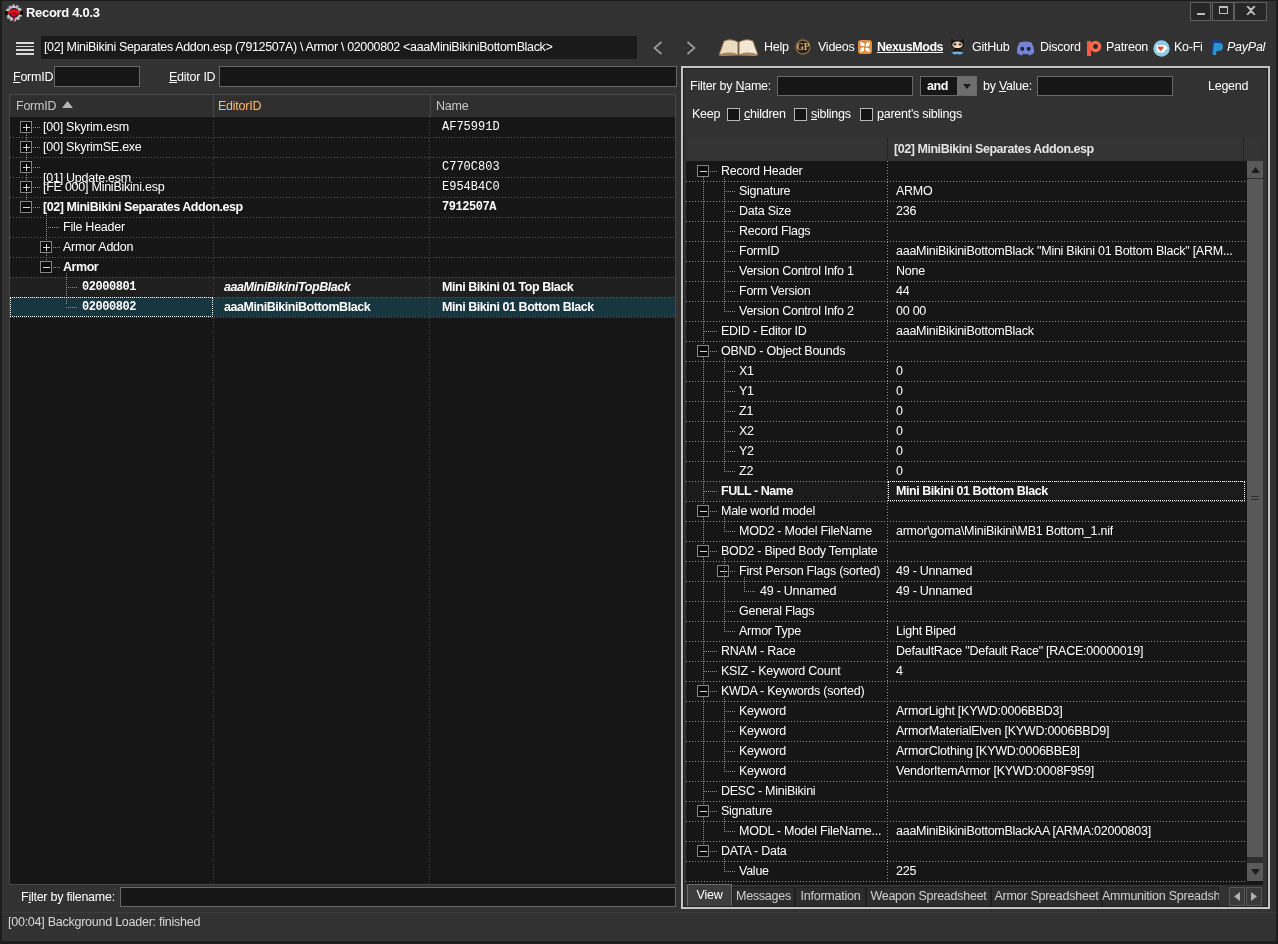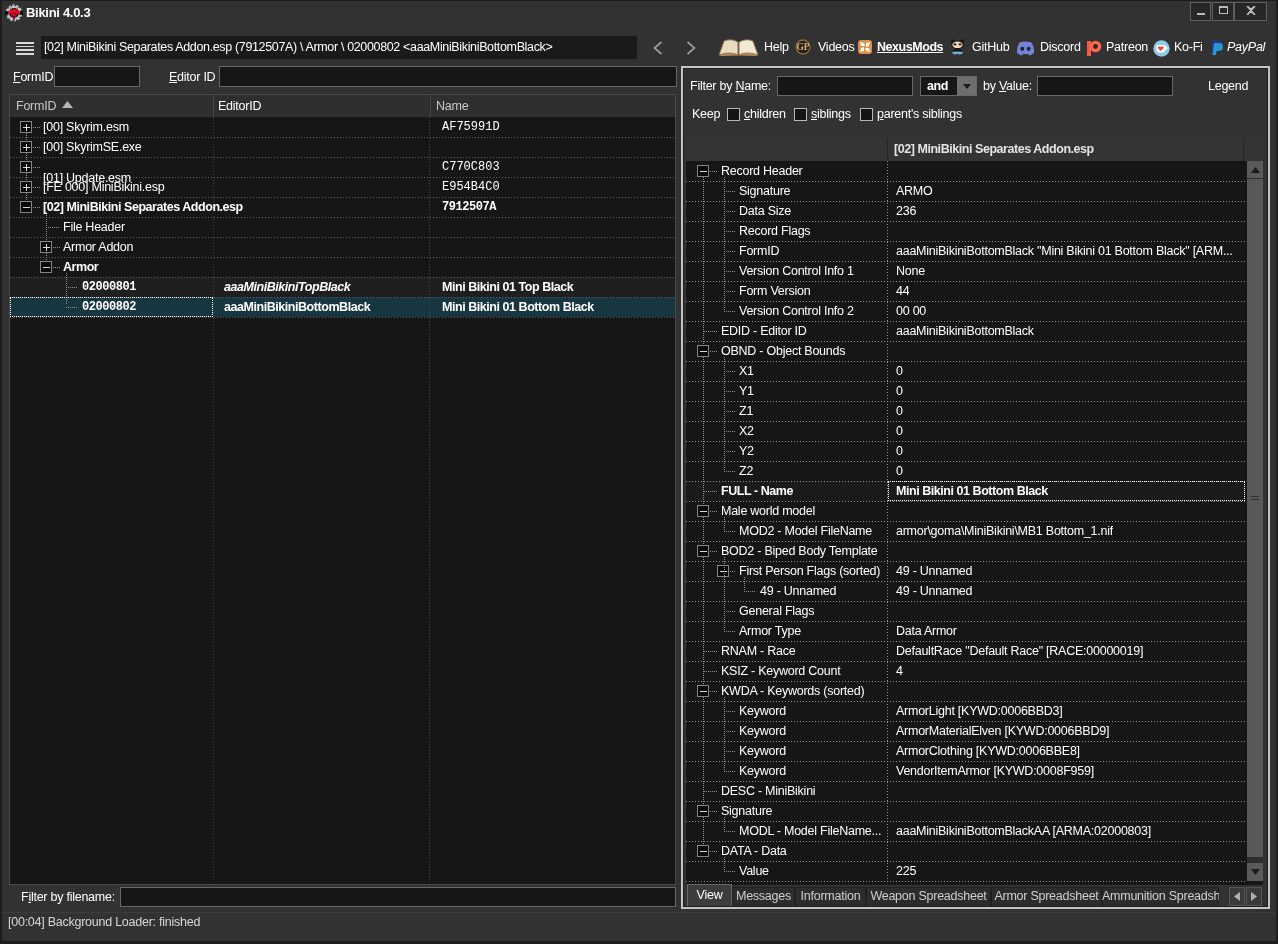--- a/index.html
+++ b/index.html
@@ -17,21 +17,21 @@
 <circle cx="9" cy="9" r="8.4" fill="#bfc5c6"></circle>
 <circle cx="9" cy="9" r="7.9" fill="none" stroke="#2a2a2a" stroke-width="1.6" stroke-dasharray="1.6 2.6"></circle>
 <rect x="0" y="7.2" width="3.6" height="3.6" fill="#0c0c0c"></rect>
     <rect x="14.4" y="7.2" width="3.6" height="3.6" fill="#0c0c0c"></rect>
 <circle cx="9" cy="9" r="4.9" fill="#141414"></circle>
 <path d="M5 2 L6.8 6.5 L9 4 L11.2 6.5 L13 2 L12 7 L6 7 Z" fill="#8c1236"></path>
 <path d="M2.8 7 L9 5.6 L15.2 7 L14.4 10.4 L9 8.6 L3.6 10.4 Z" fill="#e4101c"></path>
 <path d="M5.8 10 L9 9 L12.2 10 L11.2 13.6 L9 11.8 L6.8 13.6 Z" fill="#c00f22"></path>
 <path d="M7.8 12.8 L10.2 12.8 L9.6 16.8 L8.4 16.8 Z" fill="#8c1236"></path>
 </svg>
-<div class="a txt b" style="left:26px;top:3px;letter-spacing:-0.3px;font-size:13px">Bikini 4.0.3</div>
+<div class="a txt b" style="left:26px;top:3px;letter-spacing:-0.3px;font-size:13px">Record 4.0.3</div>
 <div class="a" style="left:1190px;top:2px;width:21px;height:19px;background:#272727;border:1px solid #5f5f5f"></div>
 <div class="a" style="left:1196.5px;top:13px;width:8px;height:2px;background:#bdbdbd"></div>
 <div class="a" style="left:1212px;top:2px;width:22px;height:19px;background:#272727;border:1px solid #5f5f5f"></div>
 <div class="a" style="left:1218.5px;top:6px;width:9px;height:8px;border:1px solid #bdbdbd;border-top:2px solid #bdbdbd"></div>
 <div class="a" style="left:1234px;top:2px;width:33px;height:19px;background:#272727;border:1px solid #5f5f5f"></div>
 <svg class="a" style="left:1245.5px;top:6px" width="10" height="9" viewBox="0 0 10 9">
     <path d="M1 0 L5 3.4 L9 0 M1 9 L5 5.2 L9 9 M1 0 L9 9 M9 0 L1 9" stroke="#bdbdbd" stroke-width="1.6" fill="none"></path>
   </svg>
 <div class="a" style="left:16px;top:42.0px;width:18px;height:1.6px;background:#dadada"></div>
 <div class="a" style="left:16px;top:45.7px;width:18px;height:1.6px;background:#dadada"></div>
@@ -100,21 +100,21 @@
 <div class="a txt" style="left:169px;top:67px;"><u>E</u>ditor ID</div>
 <div class="a inp" style="left:219px;top:66px;width:458px;height:21px"></div>
 <div class="a" style="left:9px;top:94px;width:667px;height:791px;background:#161616;border:1px solid #494949"></div>
 <div class="a" style="left:10px;top:95px;width:665px;height:22px;background:#2f2f2f"></div>
 <div class="a" style="left:213px;top:95px;width:1px;height:22px;background:#474747"></div>
 <div class="a" style="left:430px;top:95px;width:1px;height:22px;background:#474747"></div>
 <div class="a txt" style="left:16px;top:96px;color:#c8c8c8">FormID</div>
 <svg class="a" style="left:62px;top:101px" width="11" height="7" viewBox="0 0 11 7">
     <path d="M5.5 0 L11 7 L0 7 Z" fill="#b5b5b5"></path>
   </svg>
-<div class="a txt" style="left:218px;top:96px;color:#ffffff">EditorID</div>
+<div class="a txt" style="left:218px;top:96px;color:#fdba74">EditorID</div>
 <div class="a txt" style="left:436px;top:96px;color:#c8c8c8">Name</div>
 <div class="a" style="left:10px;top:277px;width:665px;height:20px;background:#1f1f1f"></div>
 <div class="a" style="left:10px;top:297px;width:665px;height:20px;background:#17363f"></div>
 <div class="a" style="left:10px;top:137px;width:665px;height:1px;background-image:repeating-linear-gradient(90deg,#5f5f5f 0 1px,transparent 1px 3px)"></div>
 <div class="a" style="left:10px;top:157px;width:665px;height:1px;background-image:repeating-linear-gradient(90deg,#5f5f5f 0 1px,transparent 1px 3px)"></div>
 <div class="a" style="left:10px;top:177px;width:665px;height:1px;background-image:repeating-linear-gradient(90deg,#5f5f5f 0 1px,transparent 1px 3px)"></div>
 <div class="a" style="left:10px;top:197px;width:665px;height:1px;background-image:repeating-linear-gradient(90deg,#5f5f5f 0 1px,transparent 1px 3px)"></div>
 <div class="a" style="left:10px;top:217px;width:665px;height:1px;background-image:repeating-linear-gradient(90deg,#5f5f5f 0 1px,transparent 1px 3px)"></div>
 <div class="a" style="left:10px;top:237px;width:665px;height:1px;background-image:repeating-linear-gradient(90deg,#5f5f5f 0 1px,transparent 1px 3px)"></div>
 <div class="a" style="left:10px;top:257px;width:665px;height:1px;background-image:repeating-linear-gradient(90deg,#5f5f5f 0 1px,transparent 1px 3px)"></div>
@@ -322,21 +322,21 @@
 <div class="a" style="left:730px;top:571px;width:6px;height:1px;background-image:repeating-linear-gradient(90deg,#8f8f8f 0 1px,transparent 1px 2px)"></div>
 <div class="a txt" style="left:739px;top:561px;">First Person Flags (sorted)</div>
 <div class="a txt" style="left:896px;top:561px;max-width:348px;overflow:hidden">49 - Unnamed</div>
 <div class="a" style="left:744px;top:591px;width:12px;height:1px;background-image:repeating-linear-gradient(90deg,#8f8f8f 0 1px,transparent 1px 2px)"></div>
 <div class="a txt" style="left:760px;top:581px;">49 - Unnamed</div>
 <div class="a txt" style="left:896px;top:581px;max-width:348px;overflow:hidden">49 - Unnamed</div>
 <div class="a" style="left:724px;top:611px;width:12px;height:1px;background-image:repeating-linear-gradient(90deg,#8f8f8f 0 1px,transparent 1px 2px)"></div>
 <div class="a txt" style="left:739px;top:601px;">General Flags</div>
 <div class="a" style="left:724px;top:631px;width:12px;height:1px;background-image:repeating-linear-gradient(90deg,#8f8f8f 0 1px,transparent 1px 2px)"></div>
 <div class="a txt" style="left:739px;top:621px;">Armor Type</div>
-<div class="a txt" style="left:896px;top:621px;max-width:348px;overflow:hidden">Data Armor</div>
+<div class="a txt" style="left:896px;top:621px;max-width:348px;overflow:hidden">Light Biped</div>
 <div class="a" style="left:704px;top:651px;width:13px;height:1px;background-image:repeating-linear-gradient(90deg,#8f8f8f 0 1px,transparent 1px 2px)"></div>
 <div class="a txt" style="left:721px;top:641px;">RNAM - Race</div>
 <div class="a txt" style="left:896px;top:641px;max-width:348px;overflow:hidden">DefaultRace "Default Race" [RACE:00000019]</div>
 <div class="a" style="left:704px;top:671px;width:13px;height:1px;background-image:repeating-linear-gradient(90deg,#8f8f8f 0 1px,transparent 1px 2px)"></div>
 <div class="a txt" style="left:721px;top:661px;">KSIZ - Keyword Count</div>
 <div class="a txt" style="left:896px;top:661px;max-width:348px;overflow:hidden">4</div>
 <div class="a tog" style="left:696.5px;top:684.5px">
     <i style="left:2px;top:5px;width:7px;height:1px"></i>
   </div>
 <div class="a" style="left:710px;top:691px;width:7px;height:1px;background-image:repeating-linear-gradient(90deg,#8f8f8f 0 1px,transparent 1px 2px)"></div>

